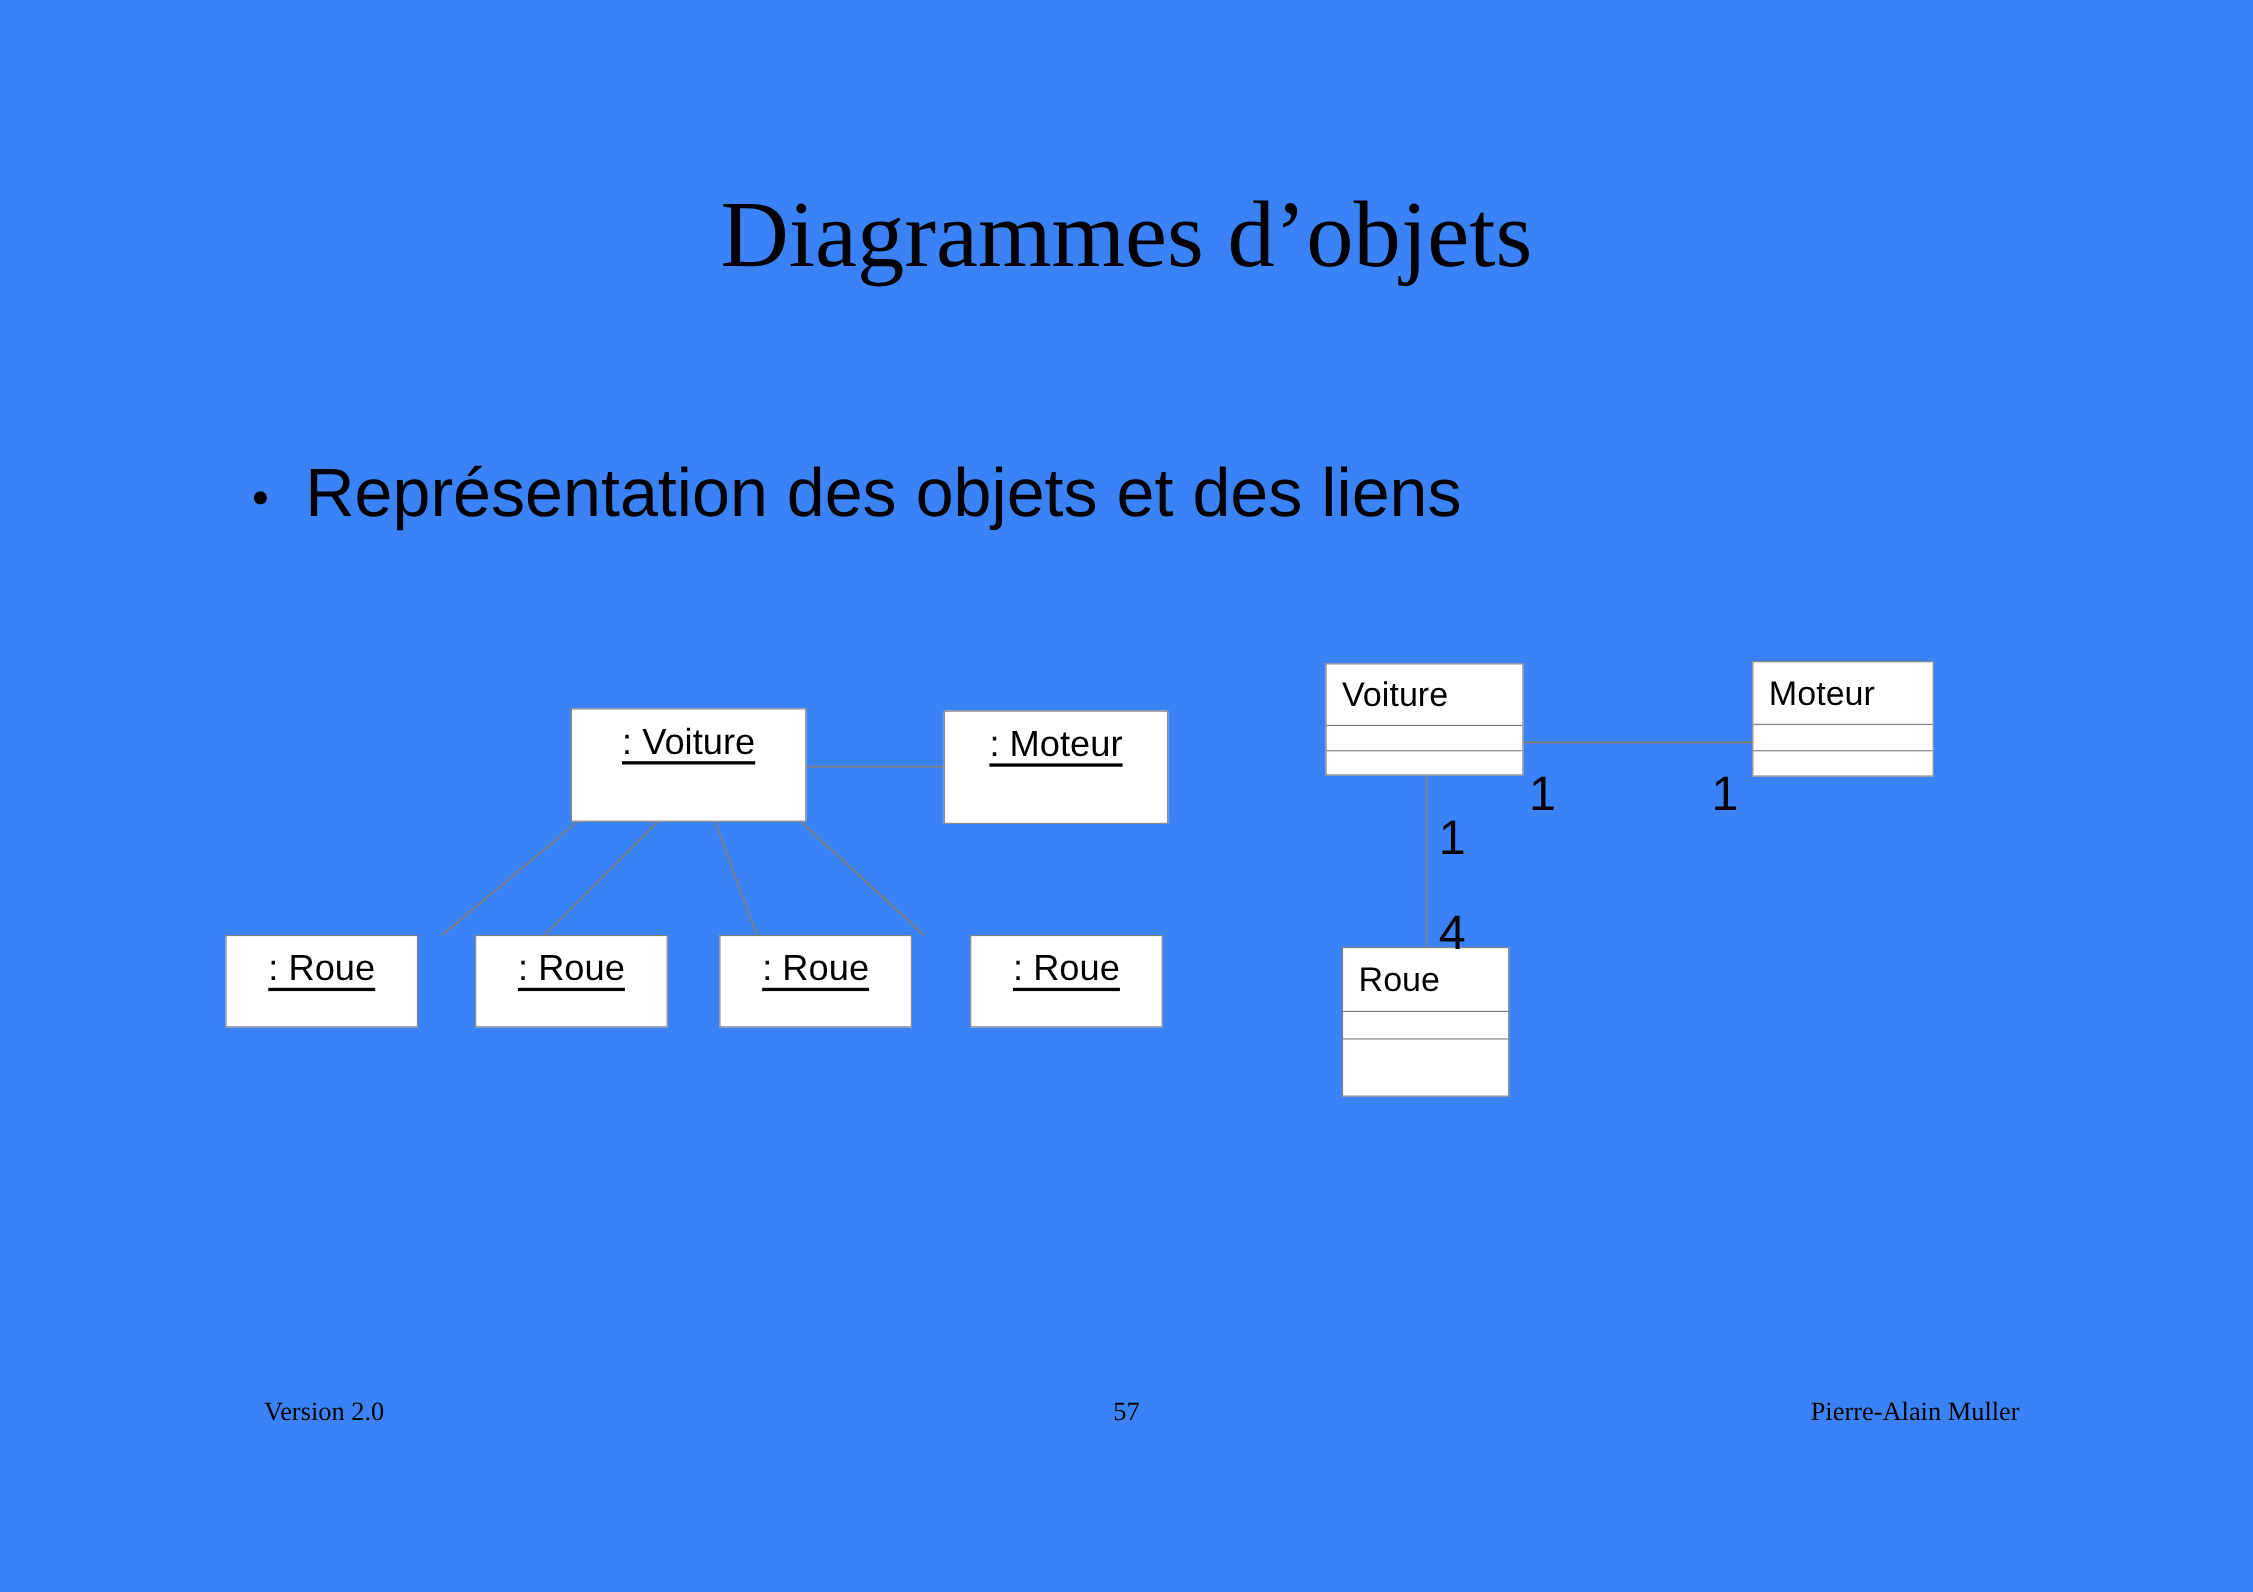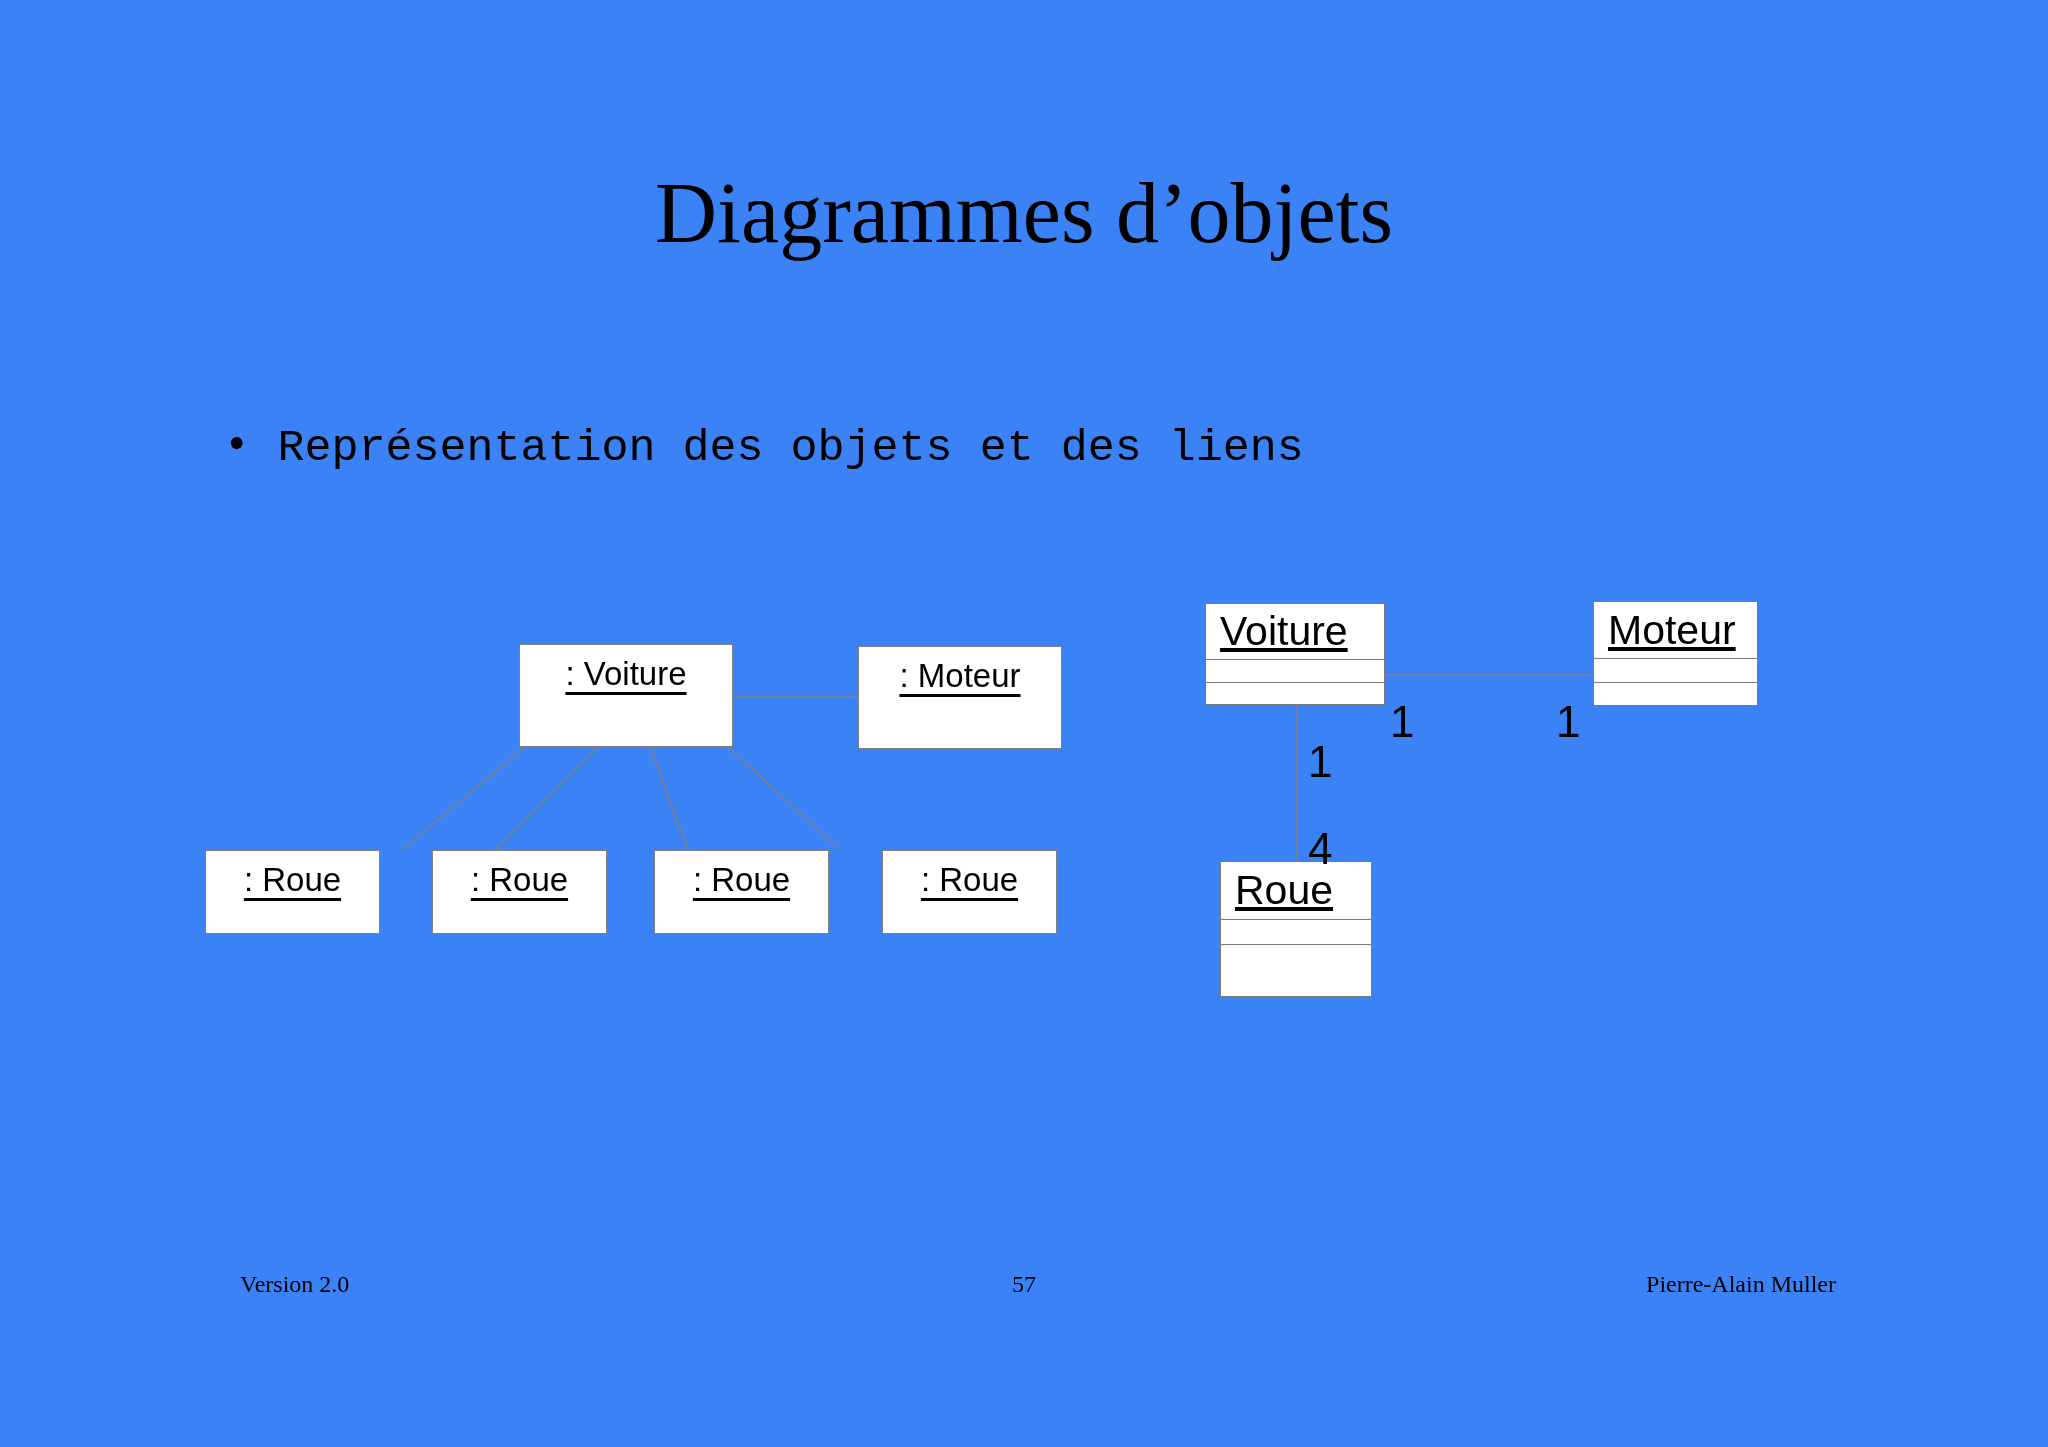--- a/index.html
+++ b/index.html
@@ -43,22 +43,22 @@
     display: flex;
     align-items: baseline;
     white-space: nowrap;
   }
   #bullet-marker {
     font-size: 50px;
     line-height: 1;
     margin-right: 32px;
   }
   #bullet-text {
-    font-family: Liberation Mono, monospace;
-    font-size: 45px;
+    font-family: Liberation Sans, sans-serif;
+    font-size: 62px;
     line-height: 1;
     white-space: nowrap;
   }
 
   
   .diagram {
     position: absolute;
   }
   .svg-layer {
     position: absolute;
@@ -101,24 +101,23 @@
   .class-name-cmp {
     box-sizing: border-box;
     border-bottom: 1.5px solid #7a7a7a;
     display: flex;
     align-items: center;
     justify-content: flex-start;
     padding-left: 14px;
   }
   .class-name {
     font-family: "Liberation Sans", "DejaVu Sans", sans-serif;
-    font-size: 41px;
-    line-height: 1;
-    white-space: nowrap;
-    text-decoration: underline;
+    font-size: 31px;
+    line-height: 1;
+    white-space: nowrap;
   }
   .class-attr-cmp {
     box-sizing: border-box;
     border-bottom: 1.5px solid #7a7a7a;
   }
   .class-op-cmp {
     box-sizing: border-box;
   }
 
   

